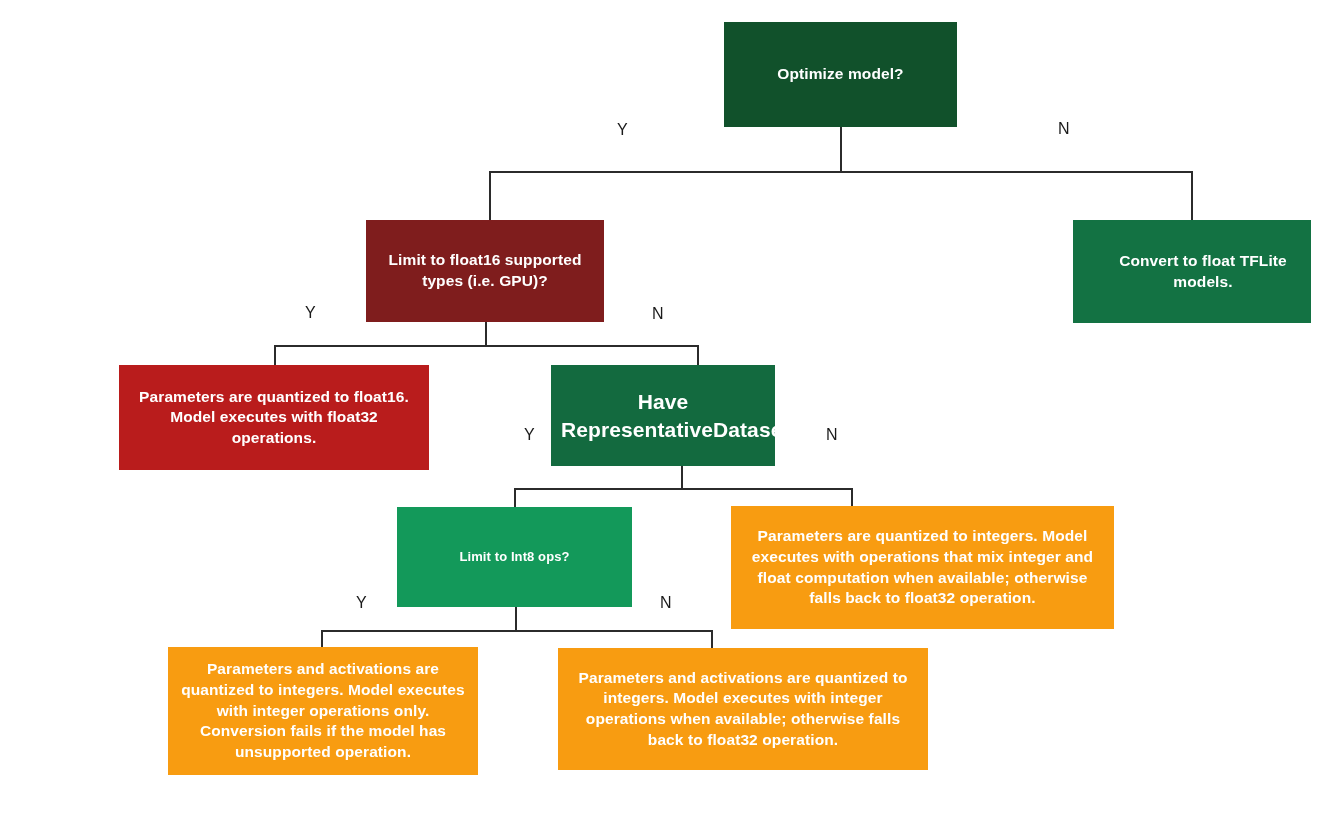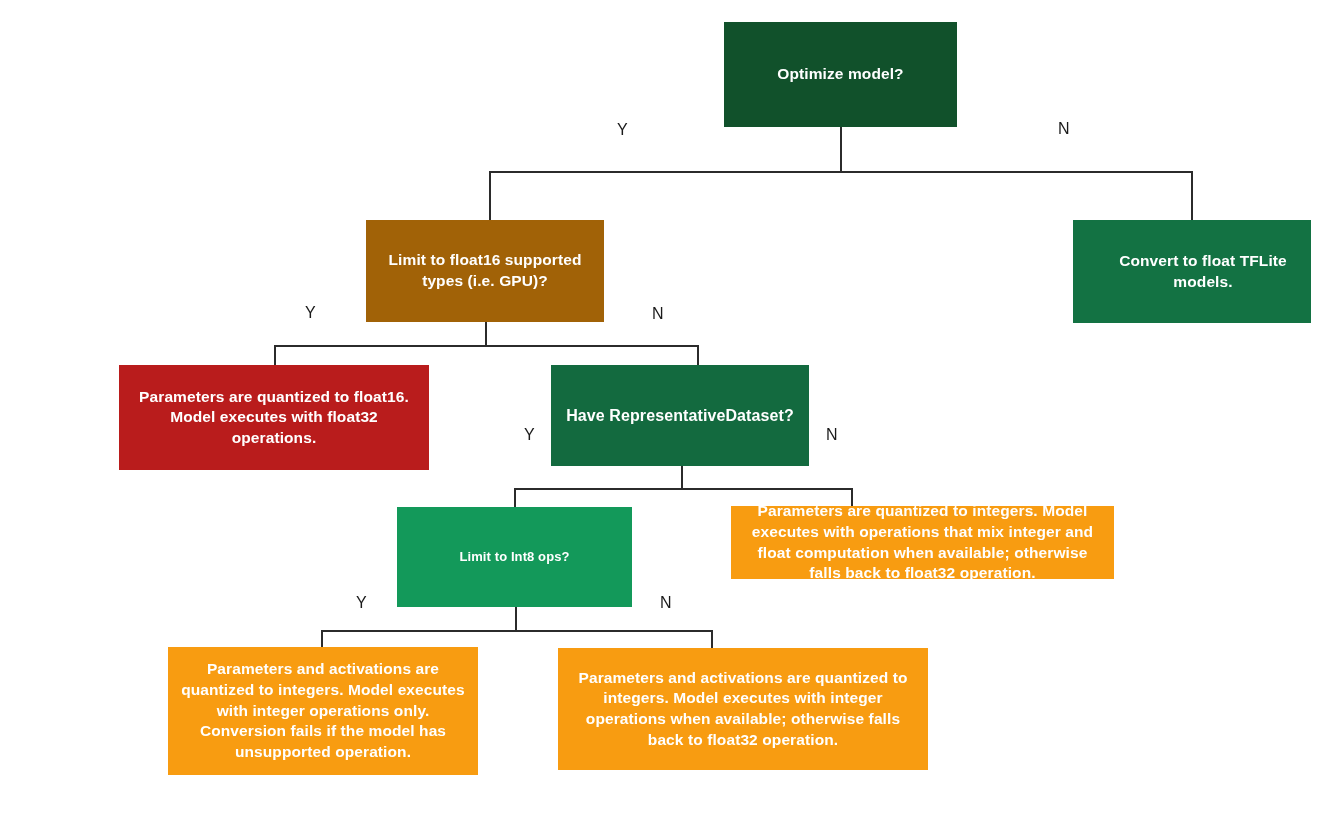--- a/index.html
+++ b/index.html
@@ -77,36 +77,36 @@
       <div class="conn conn-v" style="background: rgb(43, 43, 43); left: 851px; top: 488px; height: 20px;"></div>
       <div class="conn conn-v" style="background: rgb(43, 43, 43); left: 515px; top: 607px; height: 24px;"></div>
       <div class="conn conn-h" style="background: rgb(43, 43, 43); left: 321px; top: 630px; width: 391px;"></div>
       <div class="conn conn-v" style="background: rgb(43, 43, 43); left: 321px; top: 630px; height: 19px;"></div>
       <div class="conn conn-v" style="background: rgb(43, 43, 43); left: 711px; top: 630px; height: 19px;"></div>
     </div>
   <div id="nodes">
       <div class="node decision" style="left: 724px; top: 22px; width: 233px; height: 105px; background: rgb(17, 81, 43); color: rgb(255, 255, 255); font-size: 15.5px;">
         <span class="node-text">Optimize model?</span>
       </div>
-      <div class="node decision" style="left: 366px; top: 220px; width: 238px; height: 102px; background: #a16207; color: rgb(255, 255, 255); font-size: 15.5px;">
+      <div class="node decision" style="left: 366px; top: 220px; width: 238px; height: 102px; background: #7f1d1d; color: rgb(255, 255, 255); font-size: 15.5px;">
         <span class="node-text">Limit to float16 supported types (i.e. GPU)?</span>
       </div>
       <div class="node outcome" style="left: 1073px; top: 220px; width: 238px; height: 103px; background: rgb(19, 114, 67); color: rgb(255, 255, 255); font-size: 15.5px; padding-left: 32px;">
         <span class="node-text">Convert to float TFLite models.</span>
       </div>
       <div class="node outcome" style="left: 119px; top: 365px; width: 310px; height: 105px; background: #b91c1c; color: rgb(255, 255, 255); font-size: 15.5px;">
         <span class="node-text">Parameters are quantized to float16. Model executes with float32 operations.</span>
       </div>
-      <div class="node decision" style="left: 551px; top: 365px; width: 258px; height: 101px; background: rgb(19, 106, 63); color: rgb(255, 255, 255); font-size: 16px;">
+      <div class="node decision" style="left: 551px; top: 365px; width: 224px; height: 101px; background: rgb(19, 106, 63); color: rgb(255, 255, 255); font-size: 21px;">
         <span class="node-text">Have RepresentativeDataset?</span>
       </div>
       <div class="node decision" style="left: 397px; top: 507px; width: 235px; height: 100px; background: rgb(19, 153, 90); color: #ffffff; font-size: 13px;">
         <span class="node-text">Limit to Int8 ops?</span>
       </div>
-      <div class="node outcome" style="left: 731px; top: 506px; width: 383px; height: 73px; background: rgb(248, 156, 17); color: rgb(255, 255, 255); font-size: 15.5px;">
+      <div class="node outcome" style="left: 731px; top: 506px; width: 383px; height: 123px; background: rgb(248, 156, 17); color: rgb(255, 255, 255); font-size: 15.5px;">
         <span class="node-text">Parameters are quantized to integers. Model executes with operations that mix integer and float computation when available; otherwise falls back to float32 operation.</span>
       </div>
       <div class="node outcome" style="left: 168px; top: 647px; width: 310px; height: 128px; background: rgb(248, 156, 17); color: rgb(255, 255, 255); font-size: 15.5px;">
         <span class="node-text">Parameters and activations are quantized to integers. Model executes with integer operations only. Conversion fails if the model has unsupported operation.</span>
       </div>
       <div class="node outcome" style="left: 558px; top: 648px; width: 370px; height: 122px; background: rgb(248, 156, 17); color: rgb(255, 255, 255); font-size: 15.5px;">
         <span class="node-text">Parameters and activations are quantized to integers. Model executes with integer operations when available; otherwise falls back to float32 operation.</span>
       </div>
     </div>
   <div id="labels">

